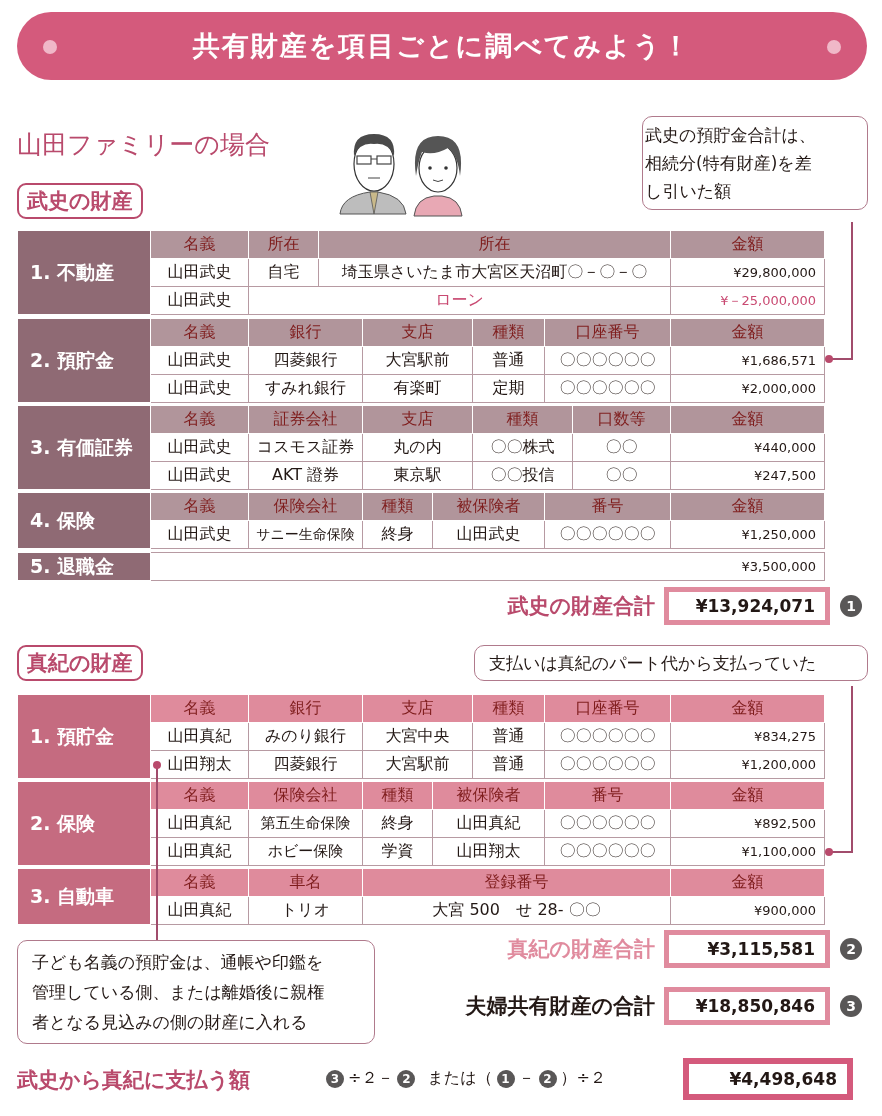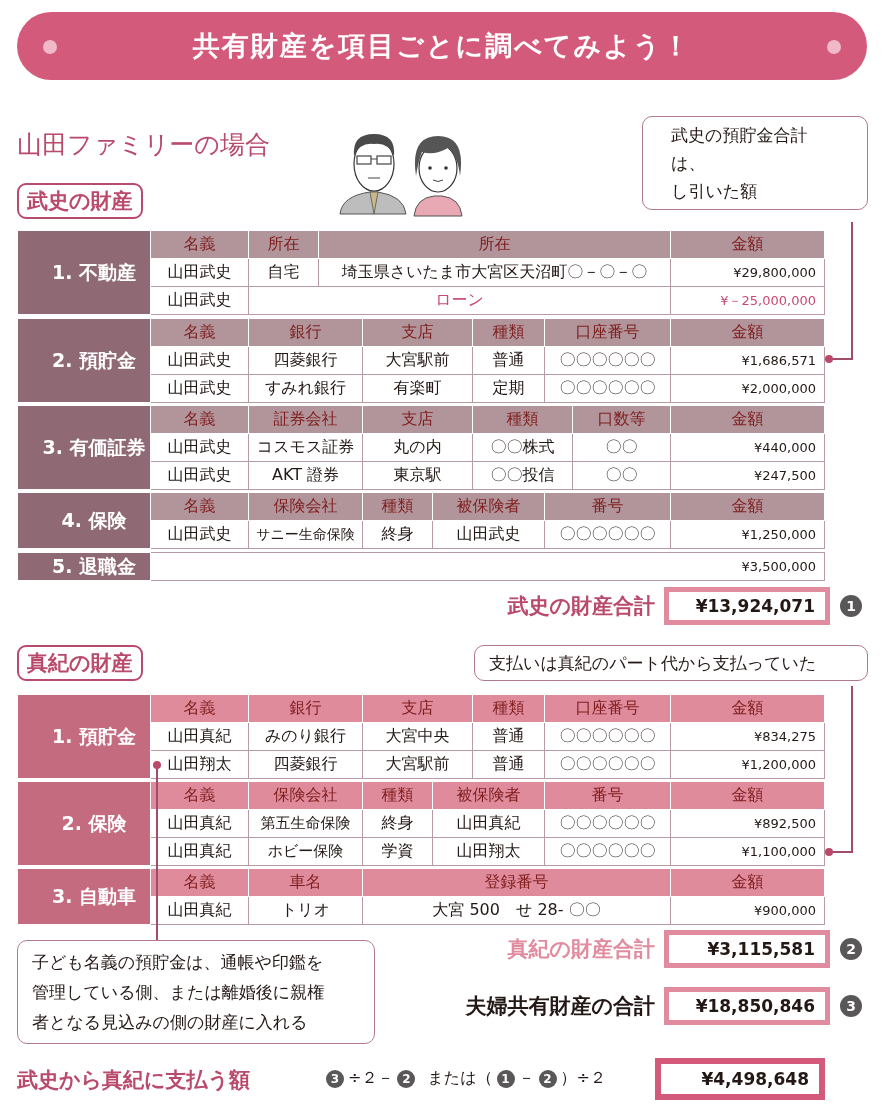--- a/index.html
+++ b/index.html
@@ -2,28 +2,28 @@
 <html><head>
 <meta charset="utf-8">
 <style>
 *{box-sizing:border-box;margin:0;padding:0}
 body{width:882px;height:1116px;background:#fff;position:relative;font-family:"DejaVu Sans","Liberation Sans",sans-serif;color:#231815;overflow:hidden}
 .abs{position:absolute}
 .banner{left:17px;top:12px;width:850px;height:68px;background:#d45a7c;border-radius:34px;display:flex;align-items:center;justify-content:center;color:#fff;font-size:27px;font-weight:bold;letter-spacing:2px}
 .banner .dot{position:absolute;top:28px;width:14px;height:14px;border-radius:50%;background:#f0b8c8}
 .family-title{left:17px;top:128px;font-size:25px;font-weight:normal;color:#b94a6c}
 .sec-label{border:2px solid #b94a6c;border-radius:9px;color:#b94a6c;font-weight:bold;font-size:21px;padding:2px 8px;background:#fff}
-.callout{border:1.5px solid #b07a8c;border-radius:10px;background:#fff;font-size:17px;line-height:28px;padding:4px 28px;color:#231815}
+.callout{border:1.5px solid #b07a8c;border-radius:10px;background:#fff;font-size:17px;line-height:28px;padding:4px 2px;color:#231815}
 .line-v{background:#a14c6c;width:2px}
 .line-h{background:#a14c6c;height:2px}
 .dotp{width:8px;height:8px;border-radius:50%;background:#b94a6c}
 table.grp{position:absolute;border-collapse:collapse;font-size:16px}
 table.grp td{border:1px solid #b79aa2;height:28px;text-align:center;white-space:nowrap;padding:0 4px;background:#fff}
 table.grp td.hd{color:#7f1d1d;font-weight:normal;border-color:#fff;background:var(--hd)}
-table.grp td.lab{color:#fff;font-weight:bold;font-size:19px;text-align:center;padding-left:24px;border-color:#fff;background:var(--lab)}
+table.grp td.lab{color:#fff;font-weight:bold;font-size:19px;text-align:left;padding-left:12px;border-color:#fff;background:var(--lab)}
 table.grp td.amt{text-align:right;padding-right:8px;font-size:13px}
 table.grp td.red{color:#c94a72}
 .t-m{--hd:#b1959b;--lab:#8f6a74}
 .t-f{--hd:#df8b9c;--lab:#c56b80}
 .t-f td{border-color:#d9a0ad}
 .total-label{font-size:21px;font-weight:bold;text-align:right}
 .total-box{border:5px solid #e08b9e;background:#fff;font-size:17px;font-weight:bold;text-align:right;padding-right:10px;display:flex;align-items:center;justify-content:flex-end}
 .circ{width:22px;height:22px;border-radius:50%;background:#595757;color:#fff;font-size:14px;font-weight:bold;display:inline-flex;align-items:center;justify-content:center}
 .circ.sm{width:18px;height:18px;font-size:12px}
 .formula{font-size:16px;display:flex;align-items:center;gap:4px}
@@ -53,20 +53,21 @@
   <path d="M86 50 Q80 10 108 10 Q136 10 130 50 Q128 30 118 22 Q104 30 92 26 Q88 36 86 50 Z" fill="#555"></path>
   <circle cx="100" cy="42" r="1.8" fill="#333"></circle>
     <circle cx="116" cy="42" r="1.8" fill="#333"></circle>
   <path d="M103 54 Q108 57 113 54" fill="none" stroke="#444"></path>
 </svg>
 
 <div class="abs sec-label" style="left:17px;top:183px">武史の財産</div>
 
 <div class="abs callout" style="left:642px;top:116px;width:226px">
   <div>武史の預貯金合計は、</div>
+  <div>相続分(特有財産)を差</div>
   <div>し引いた額</div>
 </div>
 <div class="abs line-v" style="left:851px;top:222px;height:137px"></div>
 <div class="abs line-h" style="left:829px;top:358px;width:24px"></div>
 <div class="abs dotp" style="left:825px;top:355px"></div>
 
 <table class="grp t-m" style="left:17px;top:230px;width:808px">
   <tbody>
       <tr>
     <td class="lab" rowspan="3" style="width:133px">1. 不動産</td>
@@ -288,13 +289,13 @@
 <div class="abs formula" style="left:326px;top:1068px">
   <span class="circ sm">3</span>
   <span>÷２－</span>
   <span class="circ sm">2</span>
   <span style="margin-left:8px">または（</span>
   <span class="circ sm">1</span>
   <span>－</span>
   <span class="circ sm">2</span>
   <span>）÷２</span>
 </div>
-<div class="abs total-box" style="left:655px;top:1058px;width:170px;height:42px;border-color:#d45a7c;border-width:6px">¥4,498,648</div>
+<div class="abs total-box" style="left:683px;top:1058px;width:170px;height:42px;border-color:#d45a7c;border-width:6px">¥4,498,648</div>
 
 </body></html>

